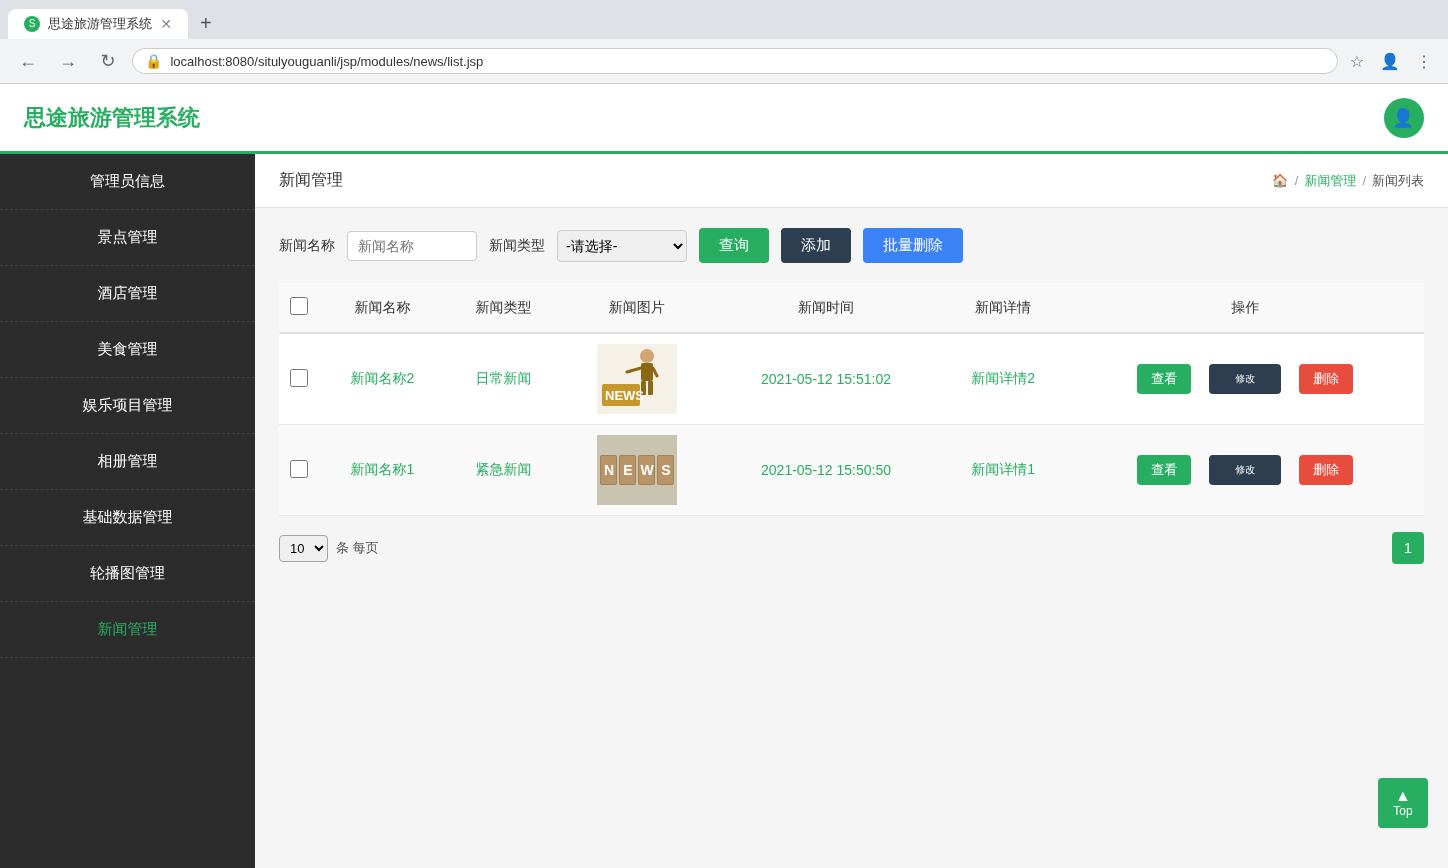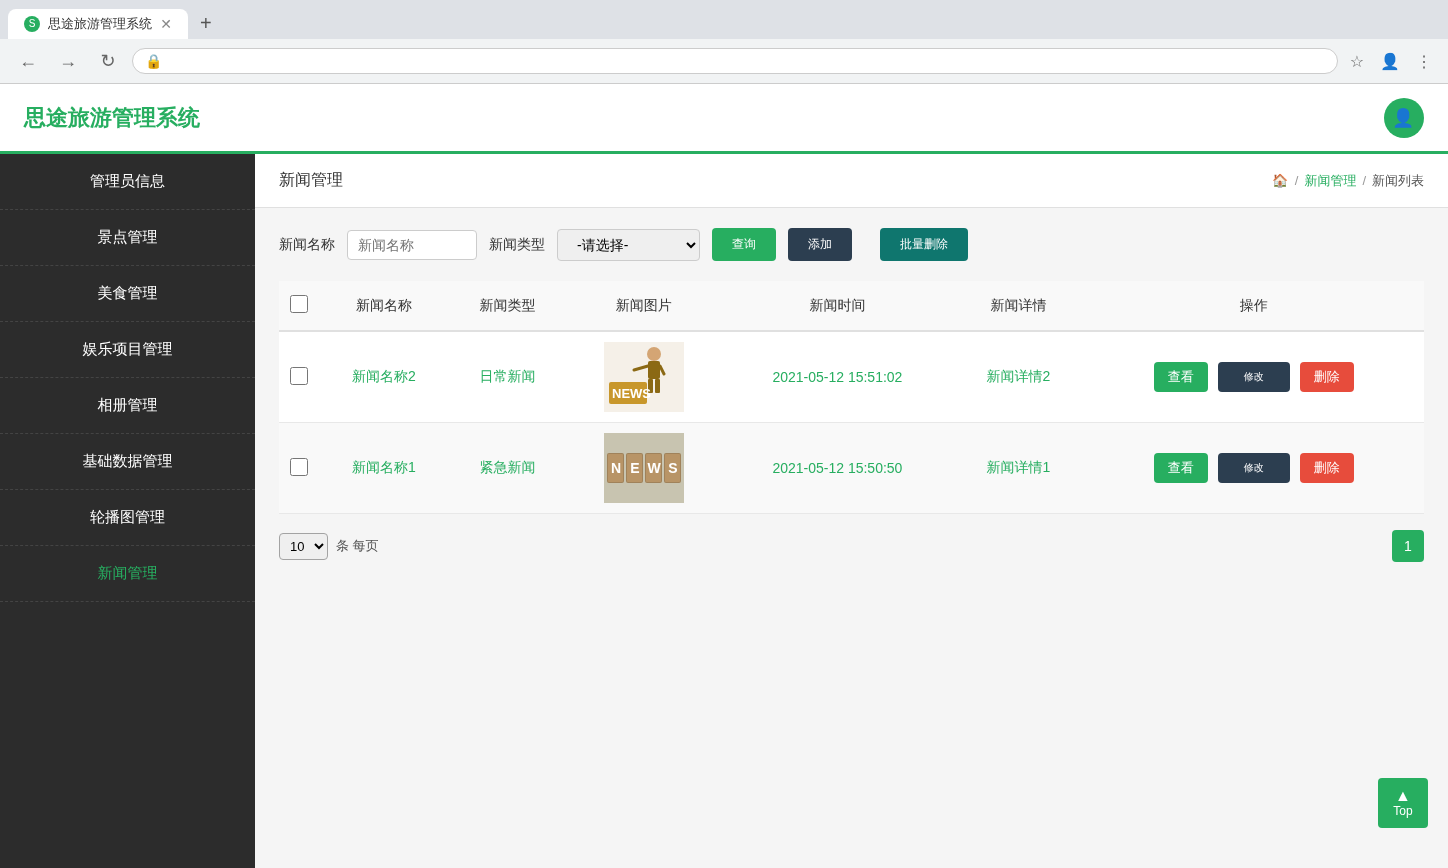--- a/index.html
+++ b/index.html
@@ -43,42 +43,42 @@
     .breadcrumb { display: flex; align-items: center; gap: 6px; font-size: 13px; }
     .breadcrumb-home { color: #27ae60; cursor: pointer; }
     .breadcrumb-sep { color: #999; }
     .breadcrumb-item { color: #27ae60; cursor: pointer; }
     .breadcrumb-current { color: #555; }
 
     
     .filter-bar { padding: 20px 24px; display: flex; align-items: center; gap: 12px; }
     .filter-label { color: #333; font-size: 14px; }
     .filter-input { border: 1px solid #ccc; border-radius: 4px; padding: 6px 10px; font-size: 14px; outline: none; width: 130px; }
-    .filter-select { border: 1px solid #ccc; border-radius: 4px; padding: 6px 15px; font-size: 14px; outline: none; width: 143px; }
-    .btn { border: none; border-radius: 4px; padding: 8px 20px; font-size: 12px; cursor: pointer; color: white; }
+    .filter-select { border: 1px solid #ccc; border-radius: 4px; padding: 6px 4px; font-size: 14px; outline: none; width: 130px; }
+    .btn { border: none; border-radius: 4px; padding: 8px 20px; font-size: 15px; cursor: pointer; color: white; }
     .btn-query { background: #27ae60; }
     .btn-add { background: #2c3e50; }
-    .btn-batch-delete { background: #0f766e; margin-left: 16px; }
+    .btn-batch-delete { background: #3b82f6; }
     .btn-view { background: #27ae60; font-size: 13px; padding: 6px 14px; }
     .btn-edit { background: #2c3e50; font-size: 10px; padding: 6px 26px; }
     .btn-delete { background: #e74c3c; font-size: 13px; padding: 6px 14px; }
 
     
     .table-container { padding: 0 24px; }
     table { width: 100%; border-collapse: collapse; background: #fff; }
     thead tr { background: #f9f9f9; border-bottom: 2px solid #e0e0e0; }
     th { padding: 14px 10px; text-align: center; font-weight: normal; color: #333; font-size: 14px; }
     td { padding: 10px 10px; text-align: center; color: #333; font-size: 14px; vertical-align: middle; }
     tbody tr { border-bottom: 1px solid #e8e8e8; }
     .row-checkbox { width: 18px; height: 18px; cursor: pointer; }
     .col-name a { color: #27ae60; text-decoration: none; cursor: pointer; }
     .col-type a { color: #27ae60; text-decoration: none; cursor: pointer; }
     .col-time { color: #27ae60; }
     .col-detail a { color: #27ae60; text-decoration: none; cursor: pointer; }
-    .col-actions { display: flex; gap: 10px; justify-content: center; }
+    .col-actions { display: flex; gap: 18px; justify-content: center; }
 
     
     .pagination-bar { padding: 16px 24px; display: flex; align-items: center; gap: 8px; }
     .per-page-select { border: 1px solid #a3a3a3; border-radius: 4px; padding: 4px 6px; font-size: 13px; }
     .per-page-label { font-size: 13px; color: #555; }
     .pagination-pages { margin-left: auto; display: flex; gap: 4px; }
     .page-btn { width: 32px; height: 32px; display: flex; align-items: center; justify-content: center; border: none; border-radius: 4px; cursor: pointer; font-size: 14px; background: #27ae60; color: white; }
 
     
     .back-to-top { position: fixed; bottom: 40px; right: 20px; width: 50px; height: 50px; background: #27ae60; color: white; border-radius: 4px; display: flex; align-items: center; justify-content: center; flex-direction: column; font-size: 12px; cursor: pointer; z-index: 1000; }
@@ -95,20 +95,21 @@
       <span class="close-tab">✕</span>
     </div>
     <button class="browser-new-tab">+</button>
   </div>
   <div class="browser-controls">
     <button class="browser-nav-btn">←</button>
     <button class="browser-nav-btn">→</button>
     <button class="browser-nav-btn">↻</button>
     <div class="browser-address-bar">
       <span class="browser-address-icon">🔒</span>
+      <input class="browser-address-input" type="text" value="localhost:8080/situlyouguanli/jsp/modules/news/list.jsp" style="">
     </div>
     <div class="browser-right-icons">
       <button class="browser-icon-btn">☆</button>
       <button class="browser-icon-btn">👤</button>
       <button class="browser-icon-btn">⋮</button>
     </div>
   </div>
 </div>
 
 <div class="app-header">
@@ -117,20 +118,23 @@
 </div>
 
 <div class="app-body">
 
   <div class="sidebar">
     <div class="sidebar-item">
       <span>管理员信息</span>
     </div>
     <div class="sidebar-item">
       <span>景点管理</span>
+    </div>
+    <div class="sidebar-item">
+      <span>酒店管理</span>
     </div>
     <div class="sidebar-item">
       <span>美食管理</span>
     </div>
     <div class="sidebar-item">
       <span>娱乐项目管理</span>
     </div>
     <div class="sidebar-item">
       <span>相册管理</span>
     </div>

